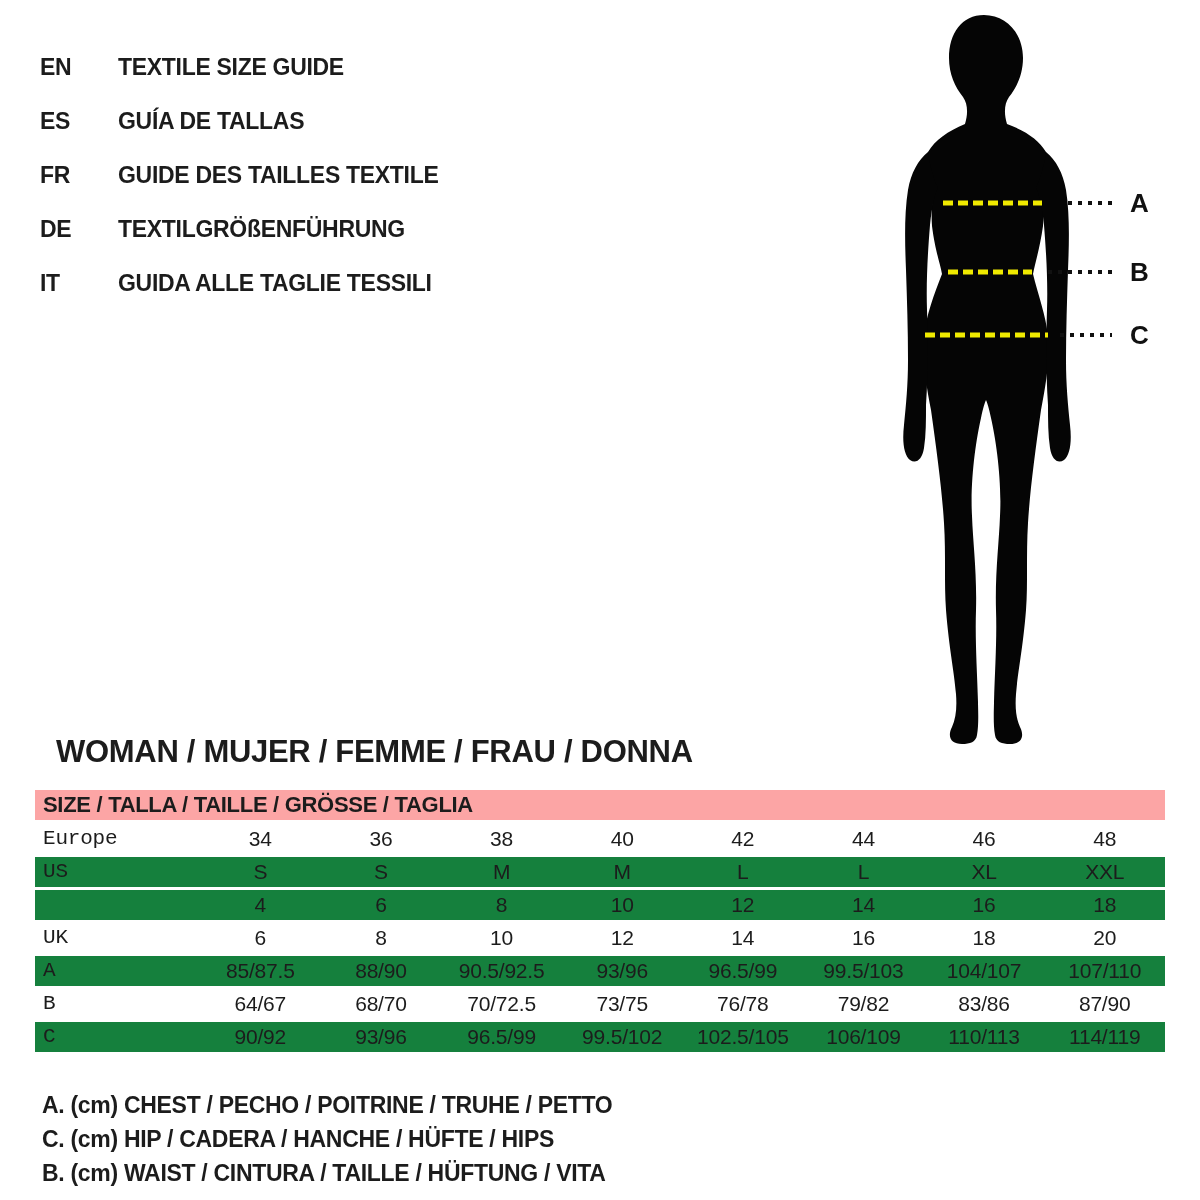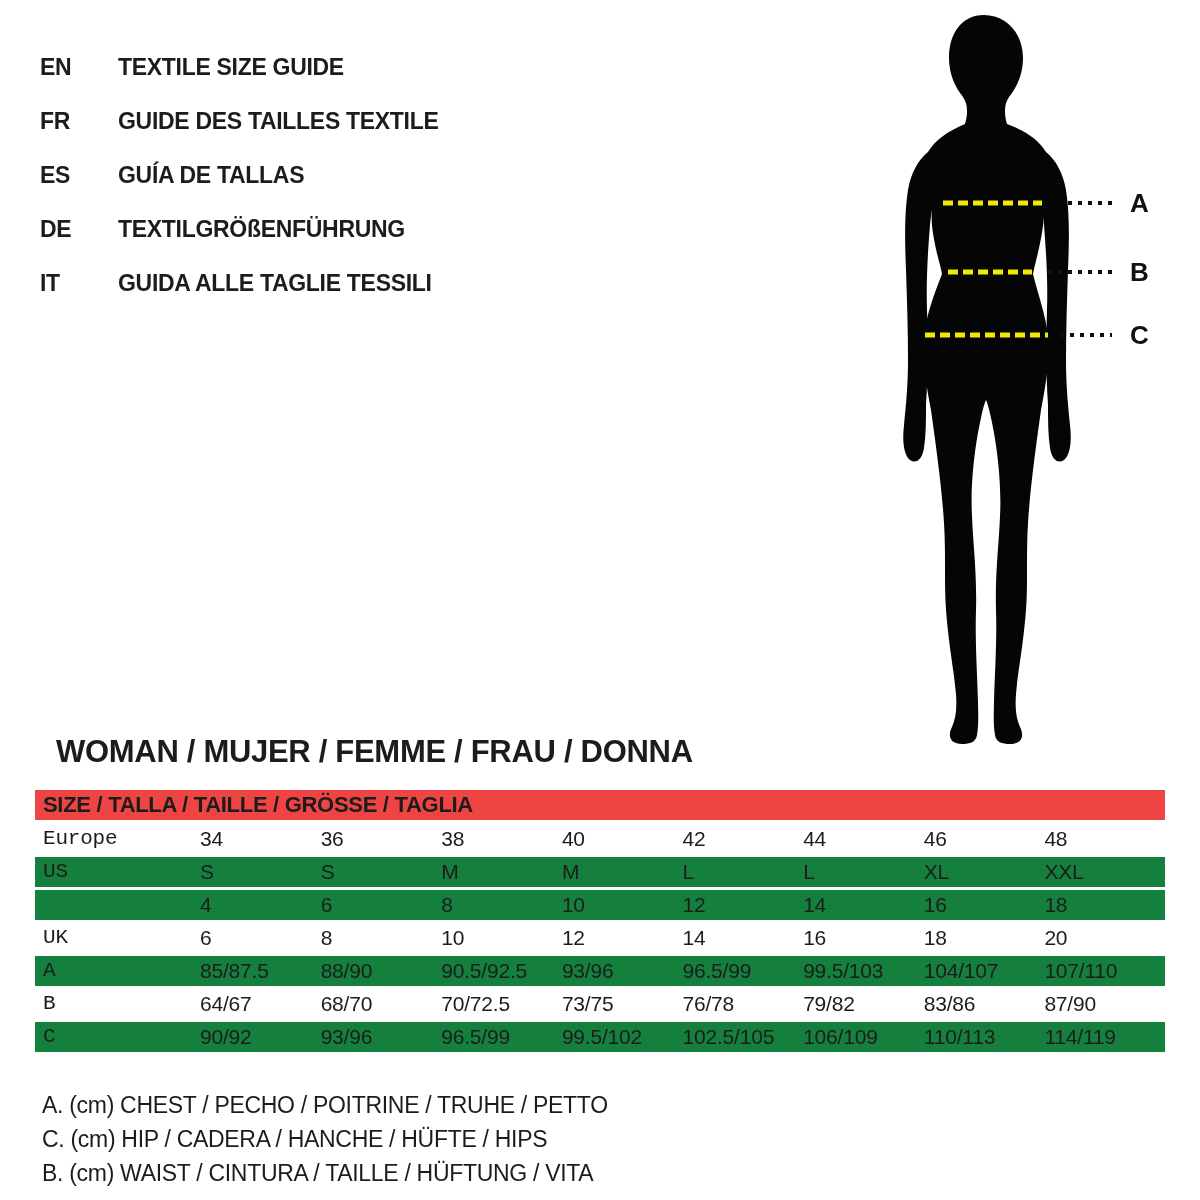--- a/index.html
+++ b/index.html
@@ -23,58 +23,58 @@
 
   
   .section-title {
     position:absolute; left:40px; top:734px;
     font-size:31px; font-weight:bold; letter-spacing:-0.3px; white-space:nowrap;margin-left:16px;
   }
 
   
   .size-table { position:absolute; left:35px; top:790px; width:1130px; }
   .t-header {
-    height:30px; line-height:30px; background:#ef4444;
+    height:30px; line-height:30px; background:#fca5a5;
     font-weight:bold; font-size:22px; letter-spacing:-0.3px;
     padding-left:8px; box-sizing:border-box; margin-bottom:4px;
   }
   .t-row {
     display:flex; height:30px; line-height:30px;
     margin-bottom:3px; font-size:21px; letter-spacing:-0.2px;
   }
   .t-row.shaded { background:#15803d; }
   .t-label { width:165px; padding-left:8px; box-sizing:border-box;font-family:Liberation Mono, monospace; }
   .t-cells { flex:1; display:flex; }
-  .t-cell { flex:1; text-align:left; }
+  .t-cell { flex:1; text-align:center; }
 
   
   .footnotes { position:absolute; left:42px; top:1088px; }
   .footnote {
     height:34px; line-height:34px;
-    font-weight:normal; font-size:23px; letter-spacing:-0.3px; white-space:nowrap;
+    font-weight:bold; font-size:23px; letter-spacing:-0.3px; white-space:nowrap;
   }
 </style>
 </head>
 <body>
 
 <div class="lang-list">
 
     <div class="lang-row">
       <span class="lang-code">EN</span>
       <span class="lang-label">TEXTILE SIZE GUIDE</span>
     </div>
 
     <div class="lang-row">
+      <span class="lang-code">ES</span>
+      <span class="lang-label">GUÍA DE TALLAS</span>
+    </div>
+
+    <div class="lang-row">
       <span class="lang-code">FR</span>
       <span class="lang-label">GUIDE DES TAILLES TEXTILE</span>
-    </div>
-
-    <div class="lang-row">
-      <span class="lang-code">ES</span>
-      <span class="lang-label">GUÍA DE TALLAS</span>
     </div>
 
     <div class="lang-row">
       <span class="lang-code">DE</span>
       <span class="lang-label">TEXTILGRÖßENFÜHRUNG</span>
     </div>
 
     <div class="lang-row">
       <span class="lang-code">IT</span>
       <span class="lang-label">GUIDA ALLE TAGLIE TESSILI</span>

